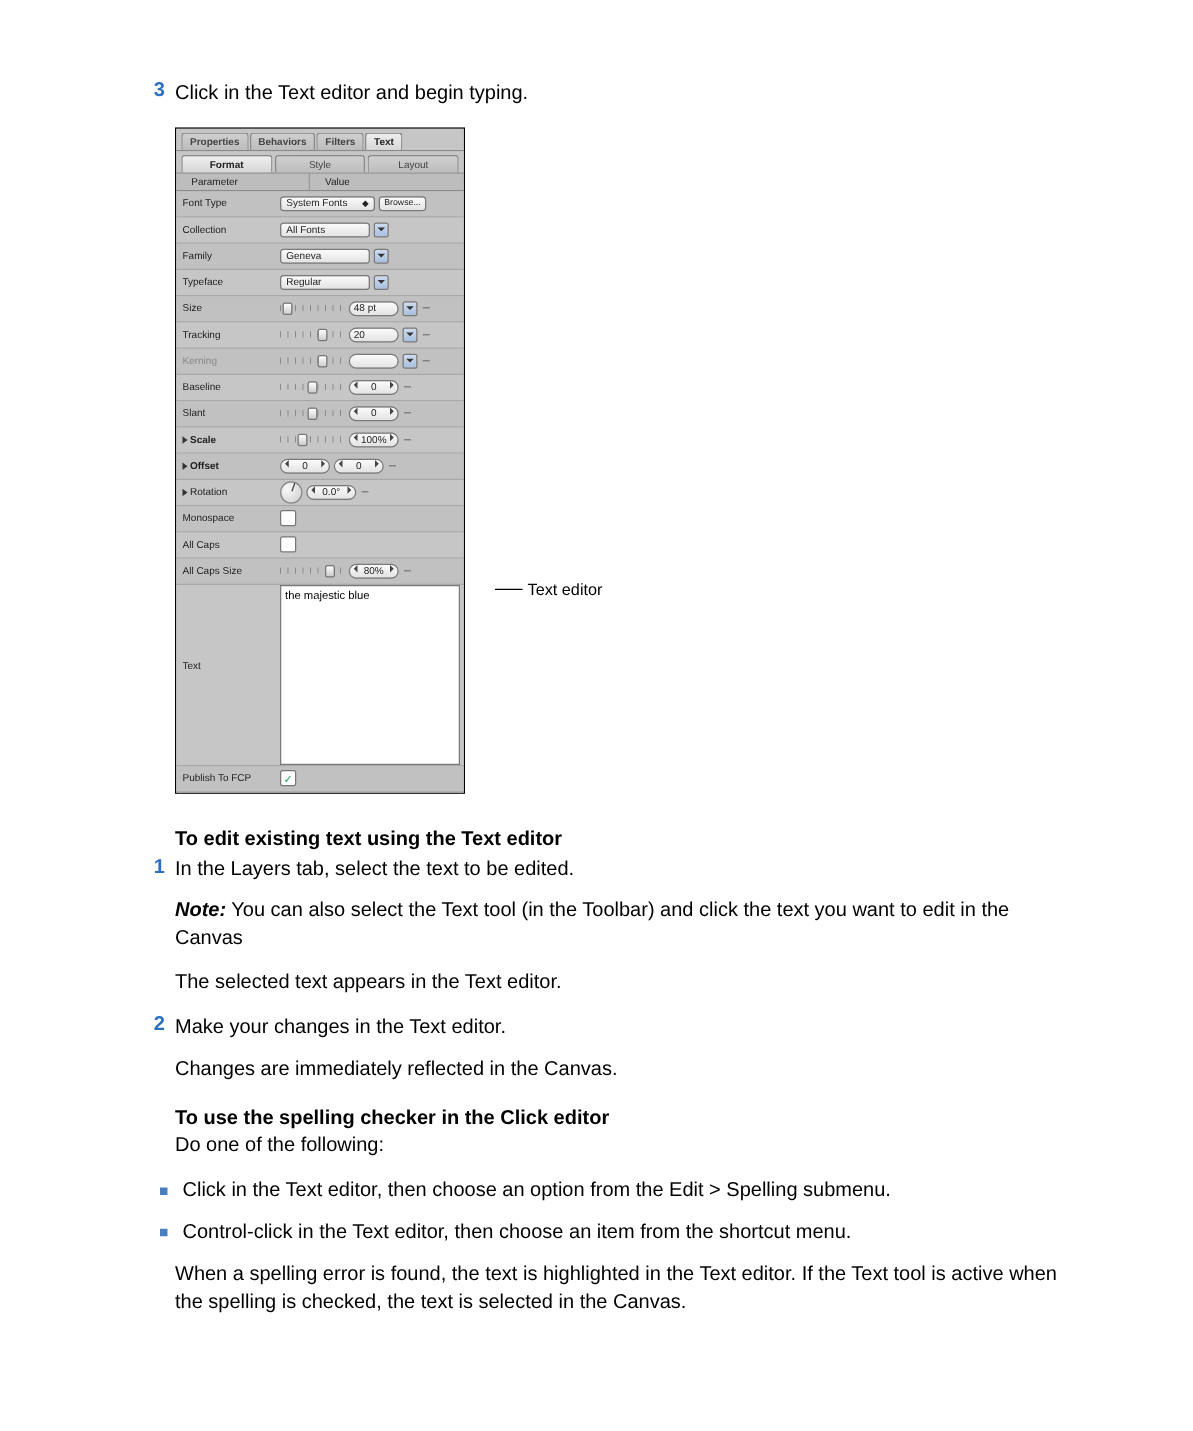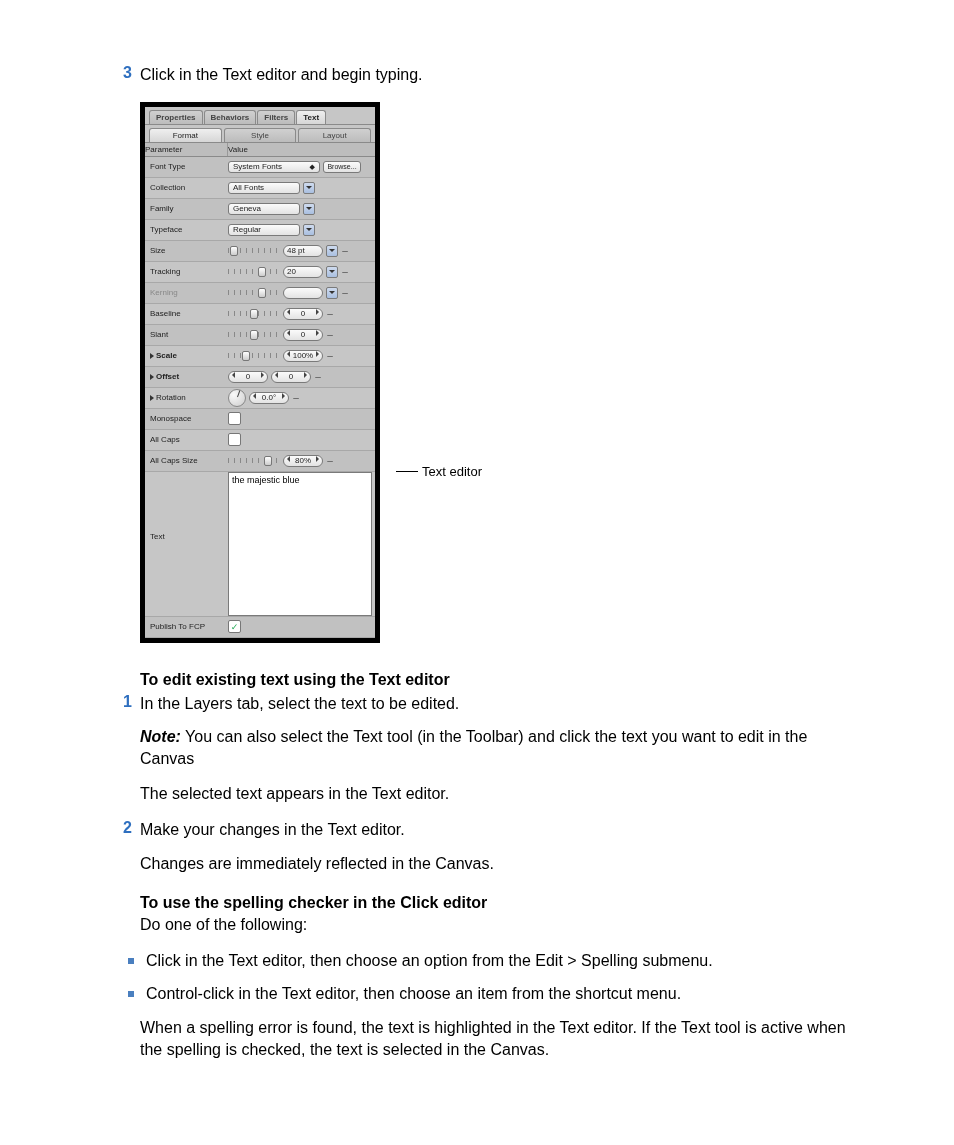--- a/index.html
+++ b/index.html
@@ -74,21 +74,21 @@
   }
   .callout-line {
     width: 22px;
     border-top: 1px solid #000;
     margin-right: 4px;
   }
   
   .inspector {
     width: 230px;
     background: #b8b8b8;
-    border: 5px solid #000000;
+    border: 1px solid #000000;
     font-family: "Lucida Grande", Arial, sans-serif;
     font-size: 9px;
     color: #222;
     box-shadow: 0 0 0 1px #ddd inset;
   }
   .tabrow, .subtabrow {
     display: flex;
     background: #c6c6c6;
     border-bottom: 1px solid #8a8a8a;
     padding: 3px 4px 0 4px;
@@ -111,28 +111,28 @@
   .subtabrow {
     padding: 3px 4px 0 4px;
   }
   .subtab {
     flex: 1;
     text-align: center;
     font-weight: normal;
     margin-right: 2px;
   }
   .subtab:last-child { margin-right: 0; }
-  .subtab.active { font-weight: normal; }
+  .subtab.active { font-weight: bold; }
   .param-header {
     display: flex;
     background: #bdbdbd;
     border-bottom: 1px solid #8a8a8a;
     font-size: 8px;
   }
-  .param-header div { padding: 2px 0; }
+  .param-header div { padding: 2px 12px; }
   .ph-left { width: 82px; border-right: 1px solid #999; }
   .row {
     display: flex;
     align-items: center;
     border-bottom: 1px solid #a8a8a8;
     min-height: 18px;
     padding: 1px 3px;
     background: #c1c1c1;
   }
   .row.alt { background: #c6c6c6; }
@@ -162,21 +162,21 @@
     border: 1px solid #7a7a7a;
     border-radius: 3px;
     height: 12px;
     font-size: 8px;
     display: flex;
     align-items: center;
     padding: 0 4px;
     position: relative;
     box-sizing: border-box;
   }
-  .dropdown { width: 92px; justify-content: space-between; }
+  .dropdown { width: 76px; justify-content: space-between; }
   .dropdown.narrow { width: 72px; }
   .browse { width: 38px; justify-content: center; font-size: 7px; }
   .dd-arrow {
     width: 10px;
     background: linear-gradient(#cfdbee,#a9bfe0);
     border: 1px solid #7a7a7a;
     border-radius: 2px;
     height: 10px;
     display: flex;
     align-items: center;

